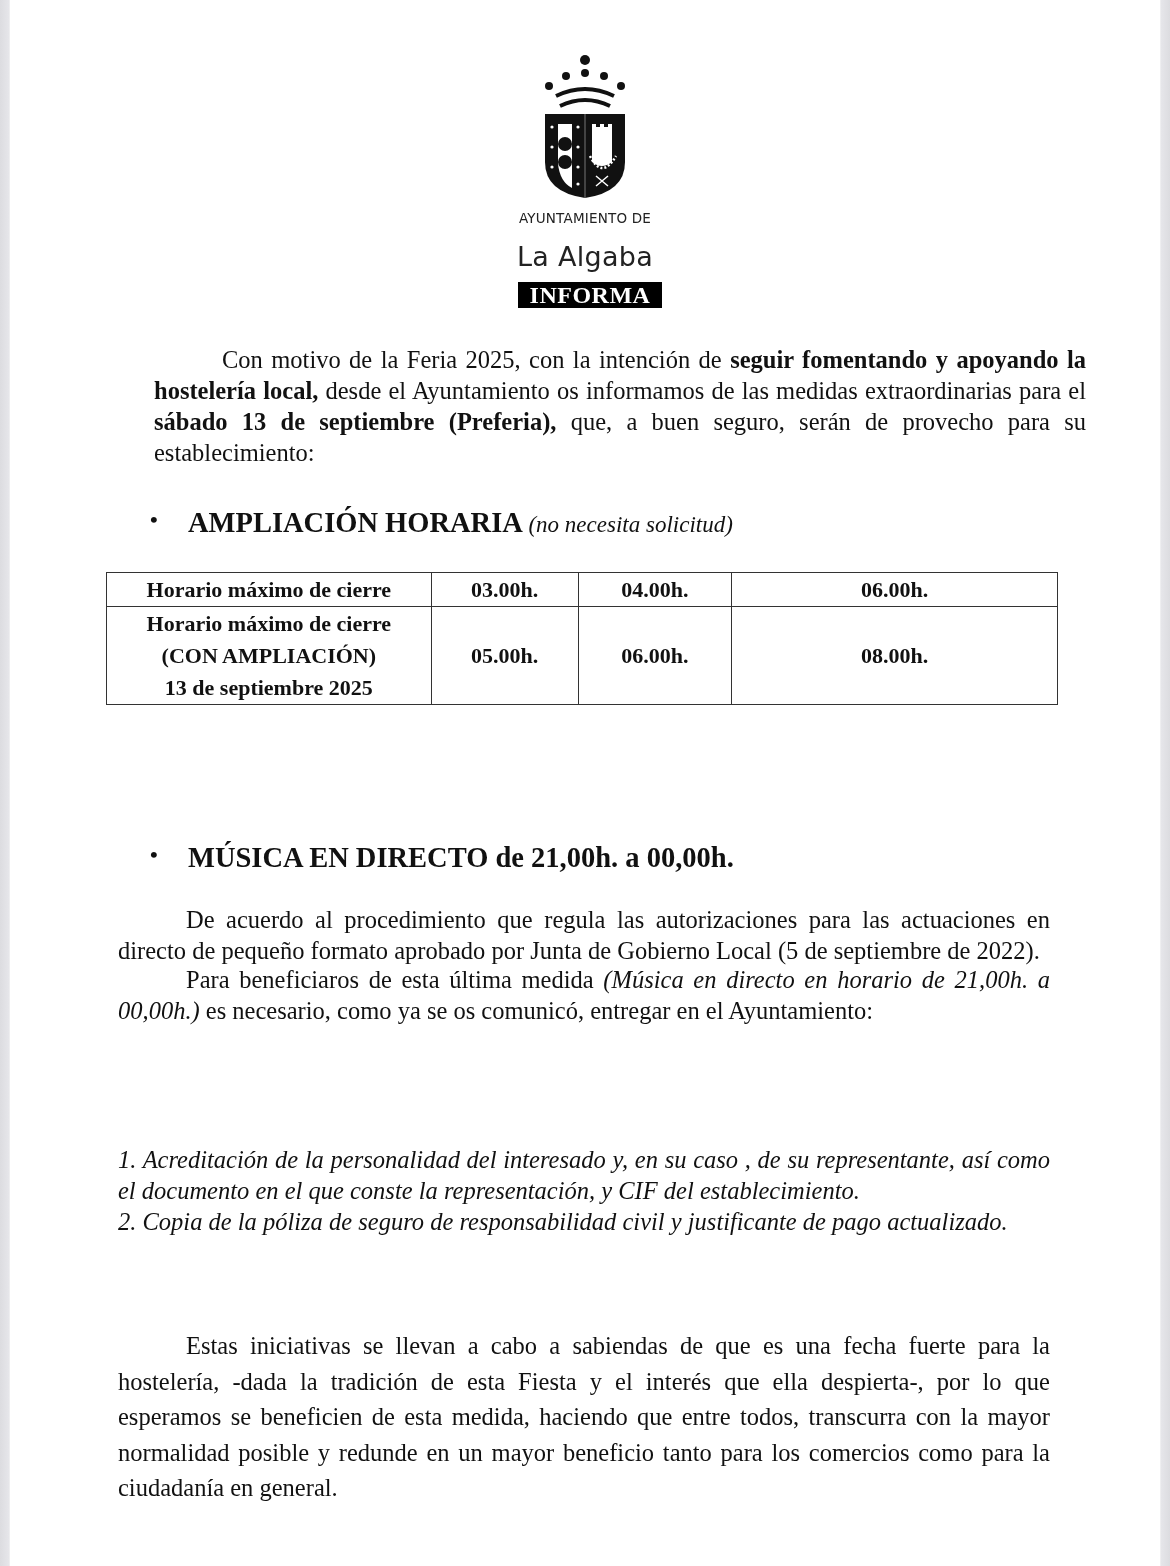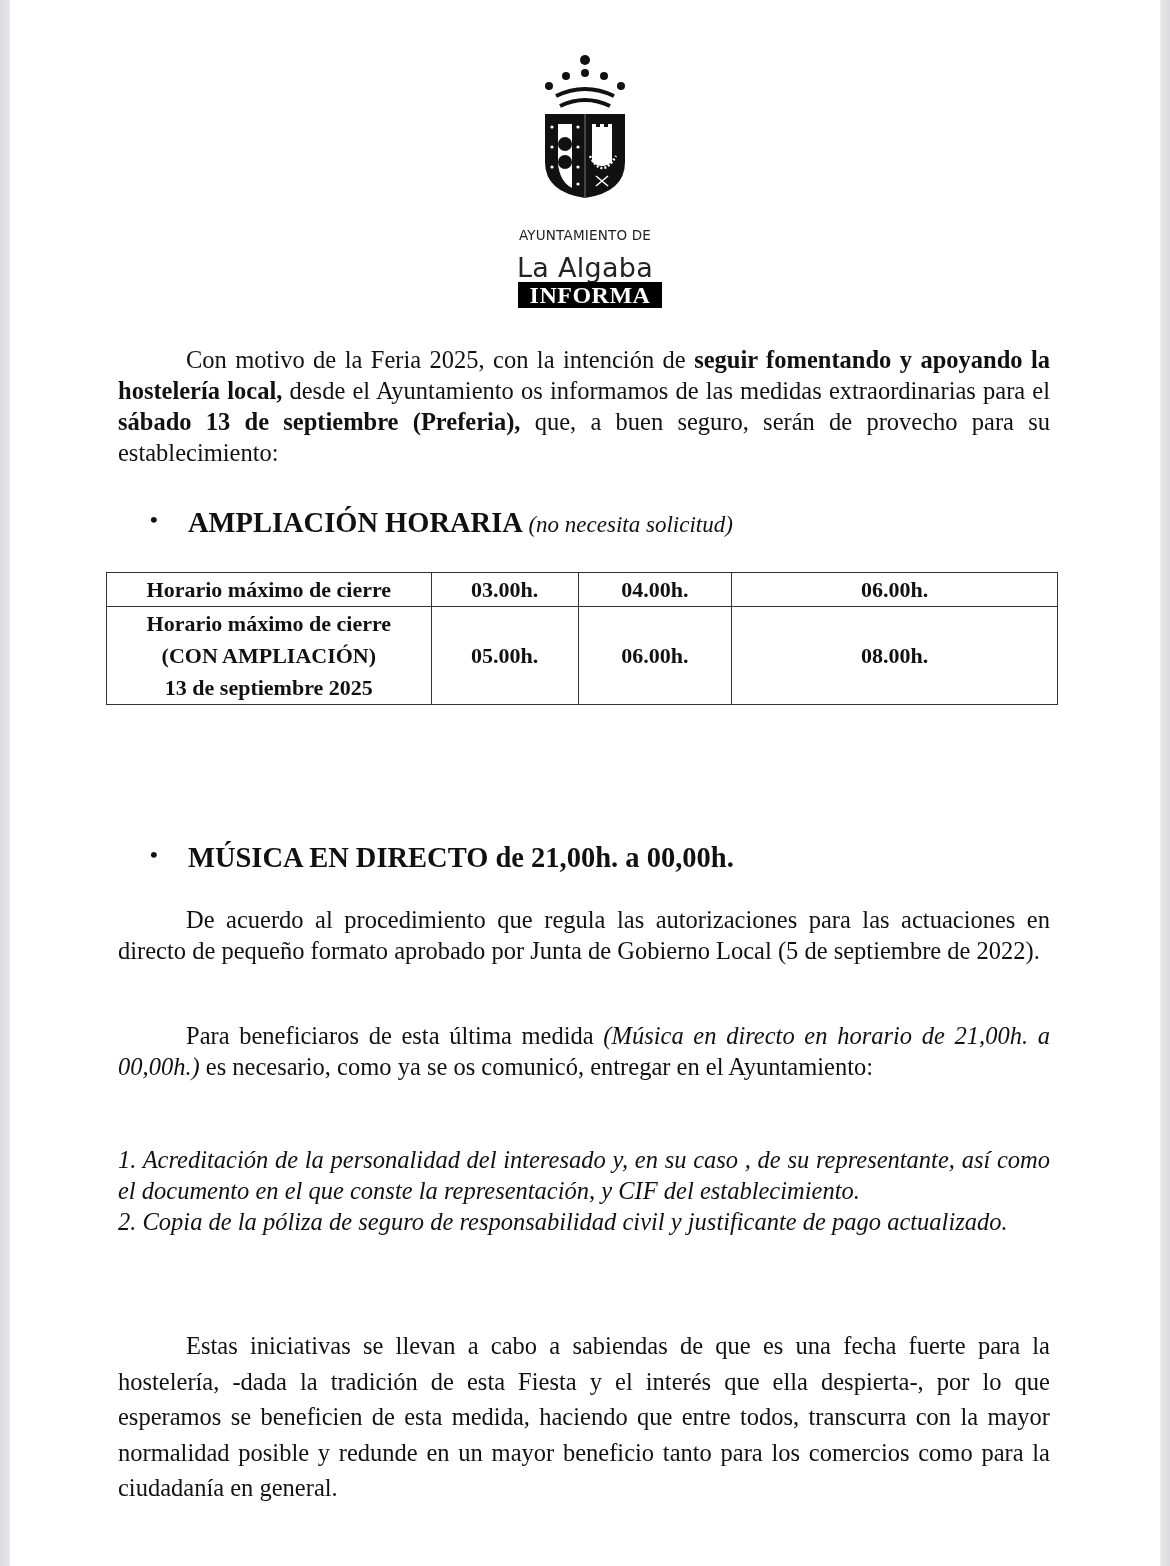--- a/index.html
+++ b/index.html
@@ -18,57 +18,57 @@
     position: absolute; right: 0; top: 0; width: 9px; height: 1566px;
     background: linear-gradient(to left, #dcdce0, #e6e6ea);
     border-left: 1px solid #eeeef0;
   }
   .logo {
     position: absolute; left: 500px; top: 52px; width: 170px; text-align: center;
   }
   .logo svg { display: block; margin: 0 auto; }
   .logo .ayto {
     font-family: "DejaVu Sans", sans-serif; font-size: 13.5px; letter-spacing: 0.2px;
-    margin-top: 27px; color: #222;
+    margin-top: 10px; color: #222;
   }
   .logo .town {
     font-family: "DejaVu Sans", sans-serif; font-size: 27px; color: #222;
-    margin-top: 9px; letter-spacing: 0.3px;
+    margin-top: 15px; letter-spacing: 0.3px;
   }
   .informa {
     position: absolute; left: 518px; top: 282px; width: 144px; height: 26px;
     background: #000; color: #fff; font-weight: bold; font-size: 24px;
     text-align: center; line-height: 27px; letter-spacing: 0.5px;
   }
   .para {
     position: absolute; left: 118px; width: 932px;
     font-size: 24.5px; line-height: 31px; text-align: justify;
   }
   .para .indent { display: inline-block; width: 68px; }
-  .p1 { top: 344px; }
+  .p1 { top: 344px; margin-left: 36px; }
   .bullet {
     position: absolute; left: 150px; font-size: 28.5px; font-weight: bold;
   }
   .bullet .dot { position: absolute; left: 0; top: 0; font-size: 22px; }
   .bullet .txt { position: absolute; left: 38px; white-space: nowrap; }
   .bullet .txt i { font-weight: normal; font-size: 23px; text-align: center; }
   .b1 { top: 507px; }
   .b2 { top: 842px; }
   table.hours {
     position: absolute; left: 106px; top: 572px; width: 952px;
     border-collapse: collapse; font-weight: bold; font-size: 22px;
   }
   table.hours td, table.hours th {
     border: 1px solid #333; text-align: center; padding: 0; line-height: 32px;
   }
   table.hours th { font-weight: bold; height: 100px; }
   table.hours .r1 td { height: 33px; }
   table.hours .r2 td { height: 97px; }
   .p2 { top: 904px; }
-  .p3 { top: 1020px; }
+  .p3 { top: 964px; }
   .list {
     position: absolute; left: 118px; width: 932px; top: 1144px;
     font-size: 24.5px; line-height: 31px; text-align: justify; font-style: italic;
   }
   .list div { text-align: justify; }
   .p4 { top: 1328px; line-height: 35.5px; }
 </style>
 </head>
 <body>
 

